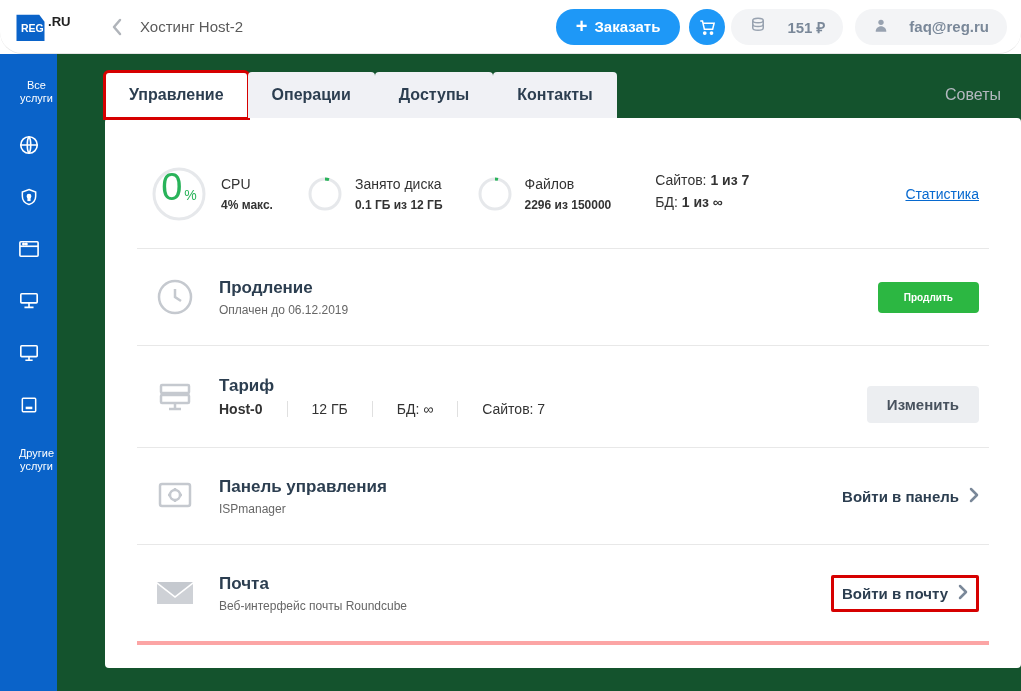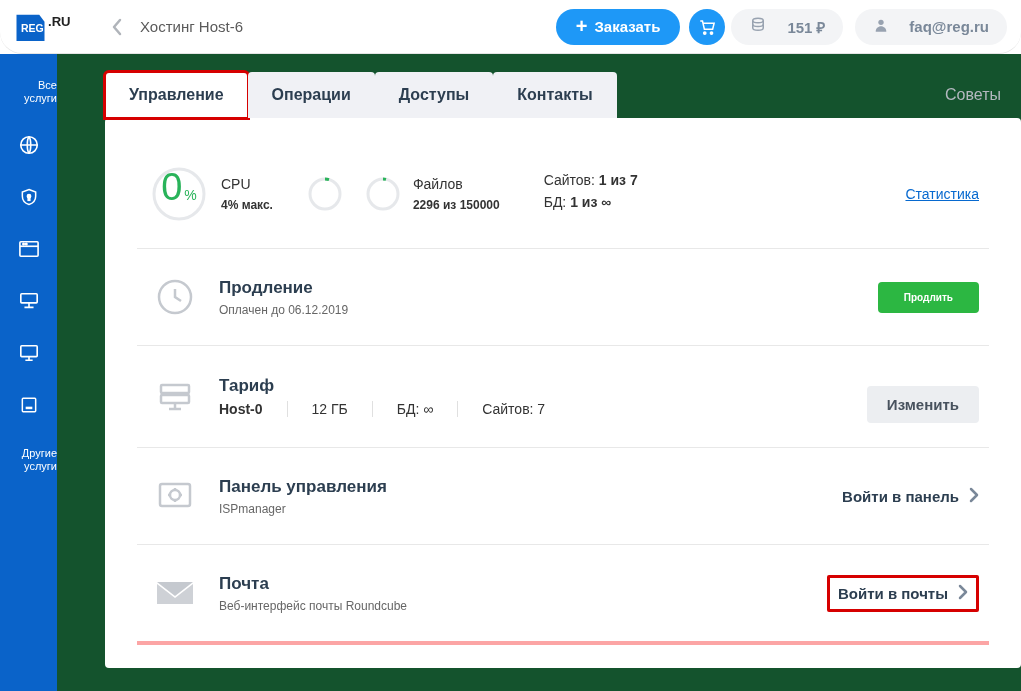--- a/index.html
+++ b/index.html
@@ -13,21 +13,21 @@
 .breadcrumb { color: #5a5a5a; font-size: 15px; flex: 1; }
 .btn-order { background: #1e98f7; color: #fff; border: none; border-radius: 22px; height: 36px; padding: 0 20px; font-size: 15px; font-weight: 600; display: flex; align-items: center; margin: 0 9px; cursor: pointer; }
 .btn-order span.plus { font-size: 20px; margin-right: 7px; font-weight: bold; }
 .cart-btn { width: 36px; height: 36px; border-radius: 50%; background: #1e98f7; display: flex; align-items: center; justify-content: center; cursor: pointer; }
 .pill { background: #f3f4f6; border-radius: 22px; height: 36px; display: flex; align-items: center; padding: 0 18px; color: #7a8899; font-weight: 600; margin: 0 6px; cursor: pointer; font-size: 15px; }
 .pill svg, .pill .icn { margin-right: 10px; }
 
 
 .sidebar { position: absolute; top: 54px; left: 0; width: 57px; bottom: 0; background: #0a63c9; display: flex; flex-direction: column; align-items: center; padding-top: 10px; }
 .sb-item { width: 100%; height: 52px; display: flex; flex-direction: column; align-items: center; justify-content: center; color: #fff; font-size: 11px; cursor: pointer; }
-.sb-item.two-line { height: 56px; font-size: 11px; line-height: 1.2; text-align: right; padding-left: 16px; }
+.sb-item.two-line { height: 56px; font-size: 11px; line-height: 1.2; text-align: center; padding-left: 16px; }
 .sb-item svg { margin-bottom: 2px; }
 
 
 .content { position: absolute; left: 57px; top: 54px; right: 0; bottom: 0; background: #14532d; padding: 18px 0 0 48px; }
 .tabs { display: flex; align-items: center; }
 .tab { padding: 14px 24px; font-size: 16px; font-weight: 700; color: #2c3e50; background: #f0f1f5; cursor: pointer; border-top-left-radius: 4px; border-top-right-radius: 4px; }
 .tab.active { background: #fff; color: #2c3e50; }
 .tab.hl { outline: 3px solid #d60000; outline-offset: -1px; }
 .tabs-spacer { flex: 1; }
 .tab-aside { color: #b3b8bf; font-size: 16px; padding-right: 20px; cursor: pointer; }
@@ -75,21 +75,21 @@
       <path d="M4 6 L30 6 L36 14 L36 36 L4 36 Z" fill="#0a63c9"></path>
       <text x="9" y="26" fill="#fff" font-size="12" font-weight="900" font-family="Arial">REG</text>
       <text x="40" y="19" fill="#222" font-size="15" font-weight="900" font-family="Arial">.RU</text>
     </svg>
   </div>
   <div class="back-btn">
     <svg width="12" height="18" viewBox="0 0 12 18">
         <path d="M9 2 L3 9 L9 16" stroke="#b0b4ba" stroke-width="2.5" fill="none" stroke-linecap="round" stroke-linejoin="round"></path>
       </svg>
   </div>
-  <div class="breadcrumb">Хостинг Host-6</div>
+  <div class="breadcrumb">Хостинг Host-2</div>
   <button class="btn-order">
     <span class="plus">+</span>
     <span>Заказать</span>
   </button>
   <div class="cart-btn">
     <svg width="18" height="18" viewBox="0 0 24 24" fill="none" stroke="#fff" stroke-width="2">
         <circle cx="9" cy="20" r="1.5" fill="#fff"></circle>
         <circle cx="18" cy="20" r="1.5" fill="#fff"></circle>
         <path d="M3 4h3l2.5 11h11l2-8H7"></path>
       </svg>
@@ -189,20 +189,24 @@
         <div class="stat-label">CPU</div>
         <div class="stat-val">4% макс.</div>
       </div>
       <div class="stat-flex" style="margin-left:10px;">
         <div class="donut-sm">
           <svg width="36" height="36" viewBox="0 0 36 36">
               <circle cx="18" cy="18" r="15" fill="none" stroke="#e6e8eb" stroke-width="3"></circle>
               <path d="M18 3 A15 15 0 0 1 22 3.6" fill="none" stroke="#29b35a" stroke-width="3"></path>
             </svg>
         </div>
+        <div class="stat-block">
+          <div class="stat-label">Занято диска</div>
+          <div class="stat-val">0.1 ГБ из 12 ГБ</div>
+        </div>
       </div>
       <div class="stat-flex" style="margin-left:10px;">
         <div class="donut-sm">
           <svg width="36" height="36" viewBox="0 0 36 36">
               <circle cx="18" cy="18" r="15" fill="none" stroke="#e6e8eb" stroke-width="3"></circle>
               <path d="M18 3 A15 15 0 0 1 21 3.4" fill="none" stroke="#29b35a" stroke-width="3"></path>
             </svg>
         </div>
         <div class="stat-block">
           <div class="stat-label">Файлов</div>
@@ -280,21 +284,21 @@
             <path d="M2 4h36L20 18 2 4z"></path>
             <path d="M2 6v20h36V6L20 20 2 6z" fill="#c5c9cf" opacity="0.85"></path>
           </svg>
       </div>
       <div class="section-body">
         <div class="section-title">Почта</div>
         <div class="section-sub">Веб-интерфейс почты Roundcube</div>
       </div>
       <div class="hl-box">
         <div class="action-link">
-          <span>Войти в почты</span>
+          <span>Войти в почту</span>
           <span class="chev">
             <svg width="10" height="16" viewBox="0 0 10 16">
                 <path d="M2 2l6 6-6 6" stroke="#7a8899" stroke-width="2.5" fill="none" stroke-linecap="round" stroke-linejoin="round"></path>
               </svg>
           </span>
         </div>
       </div>
     </div>
 
   </div>

